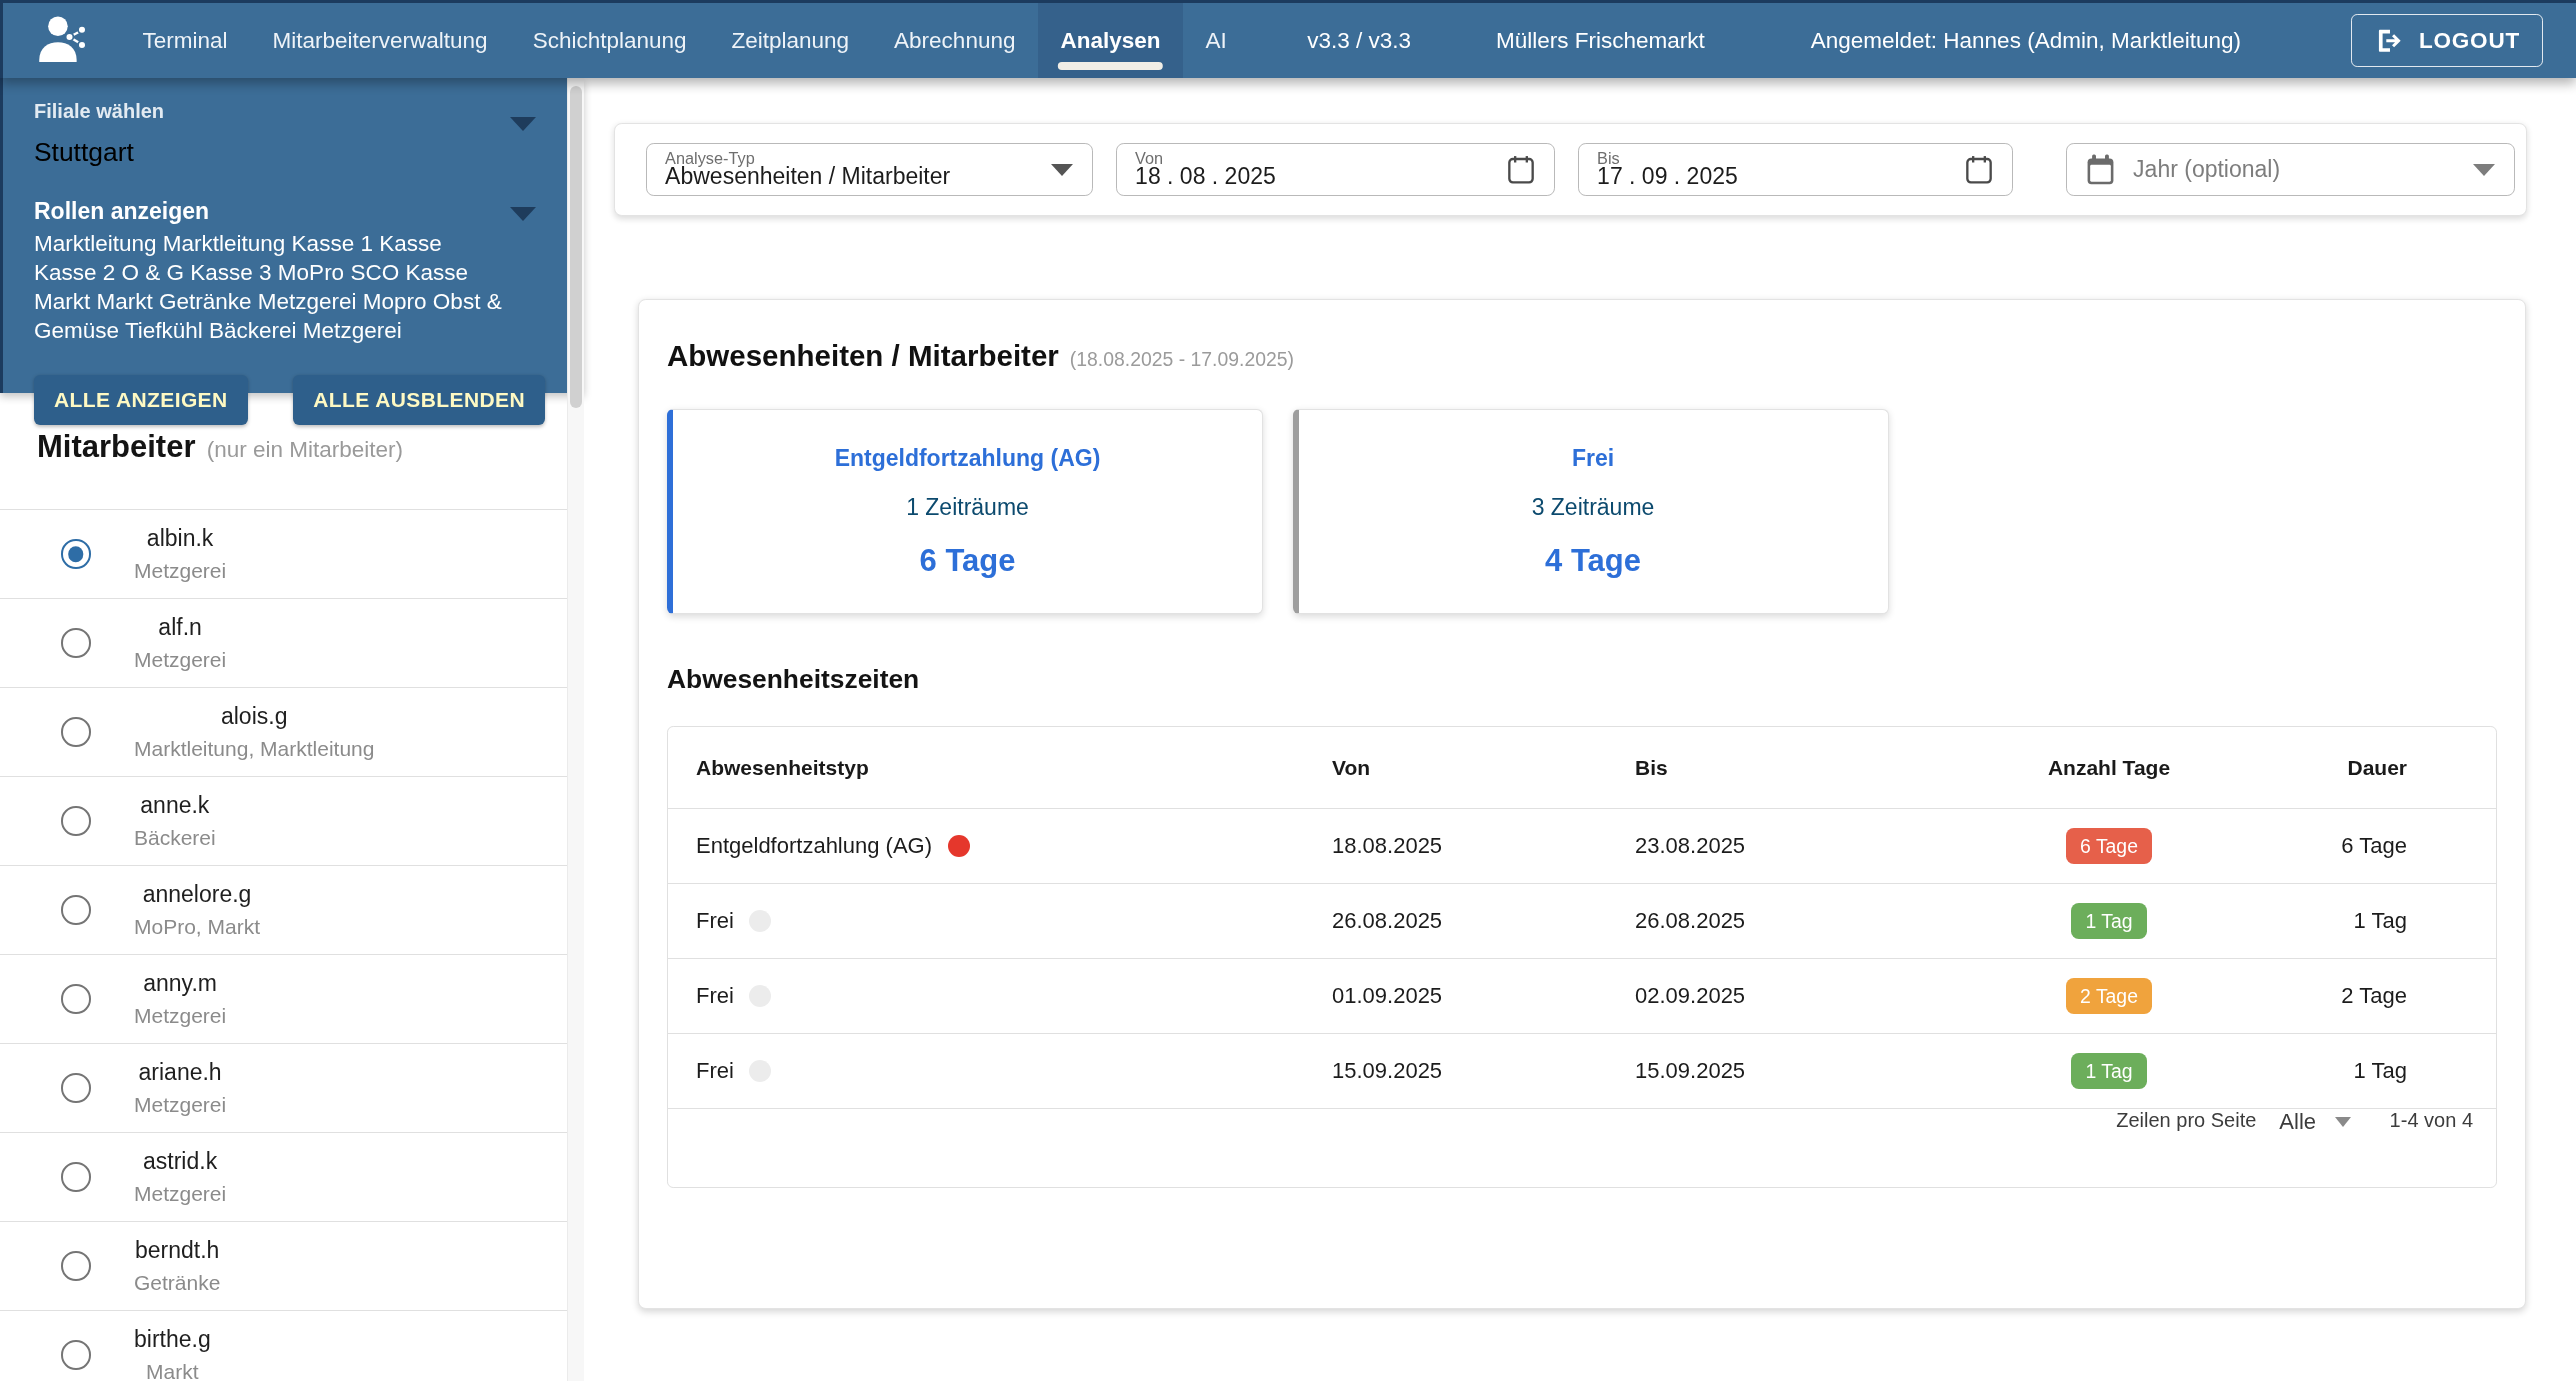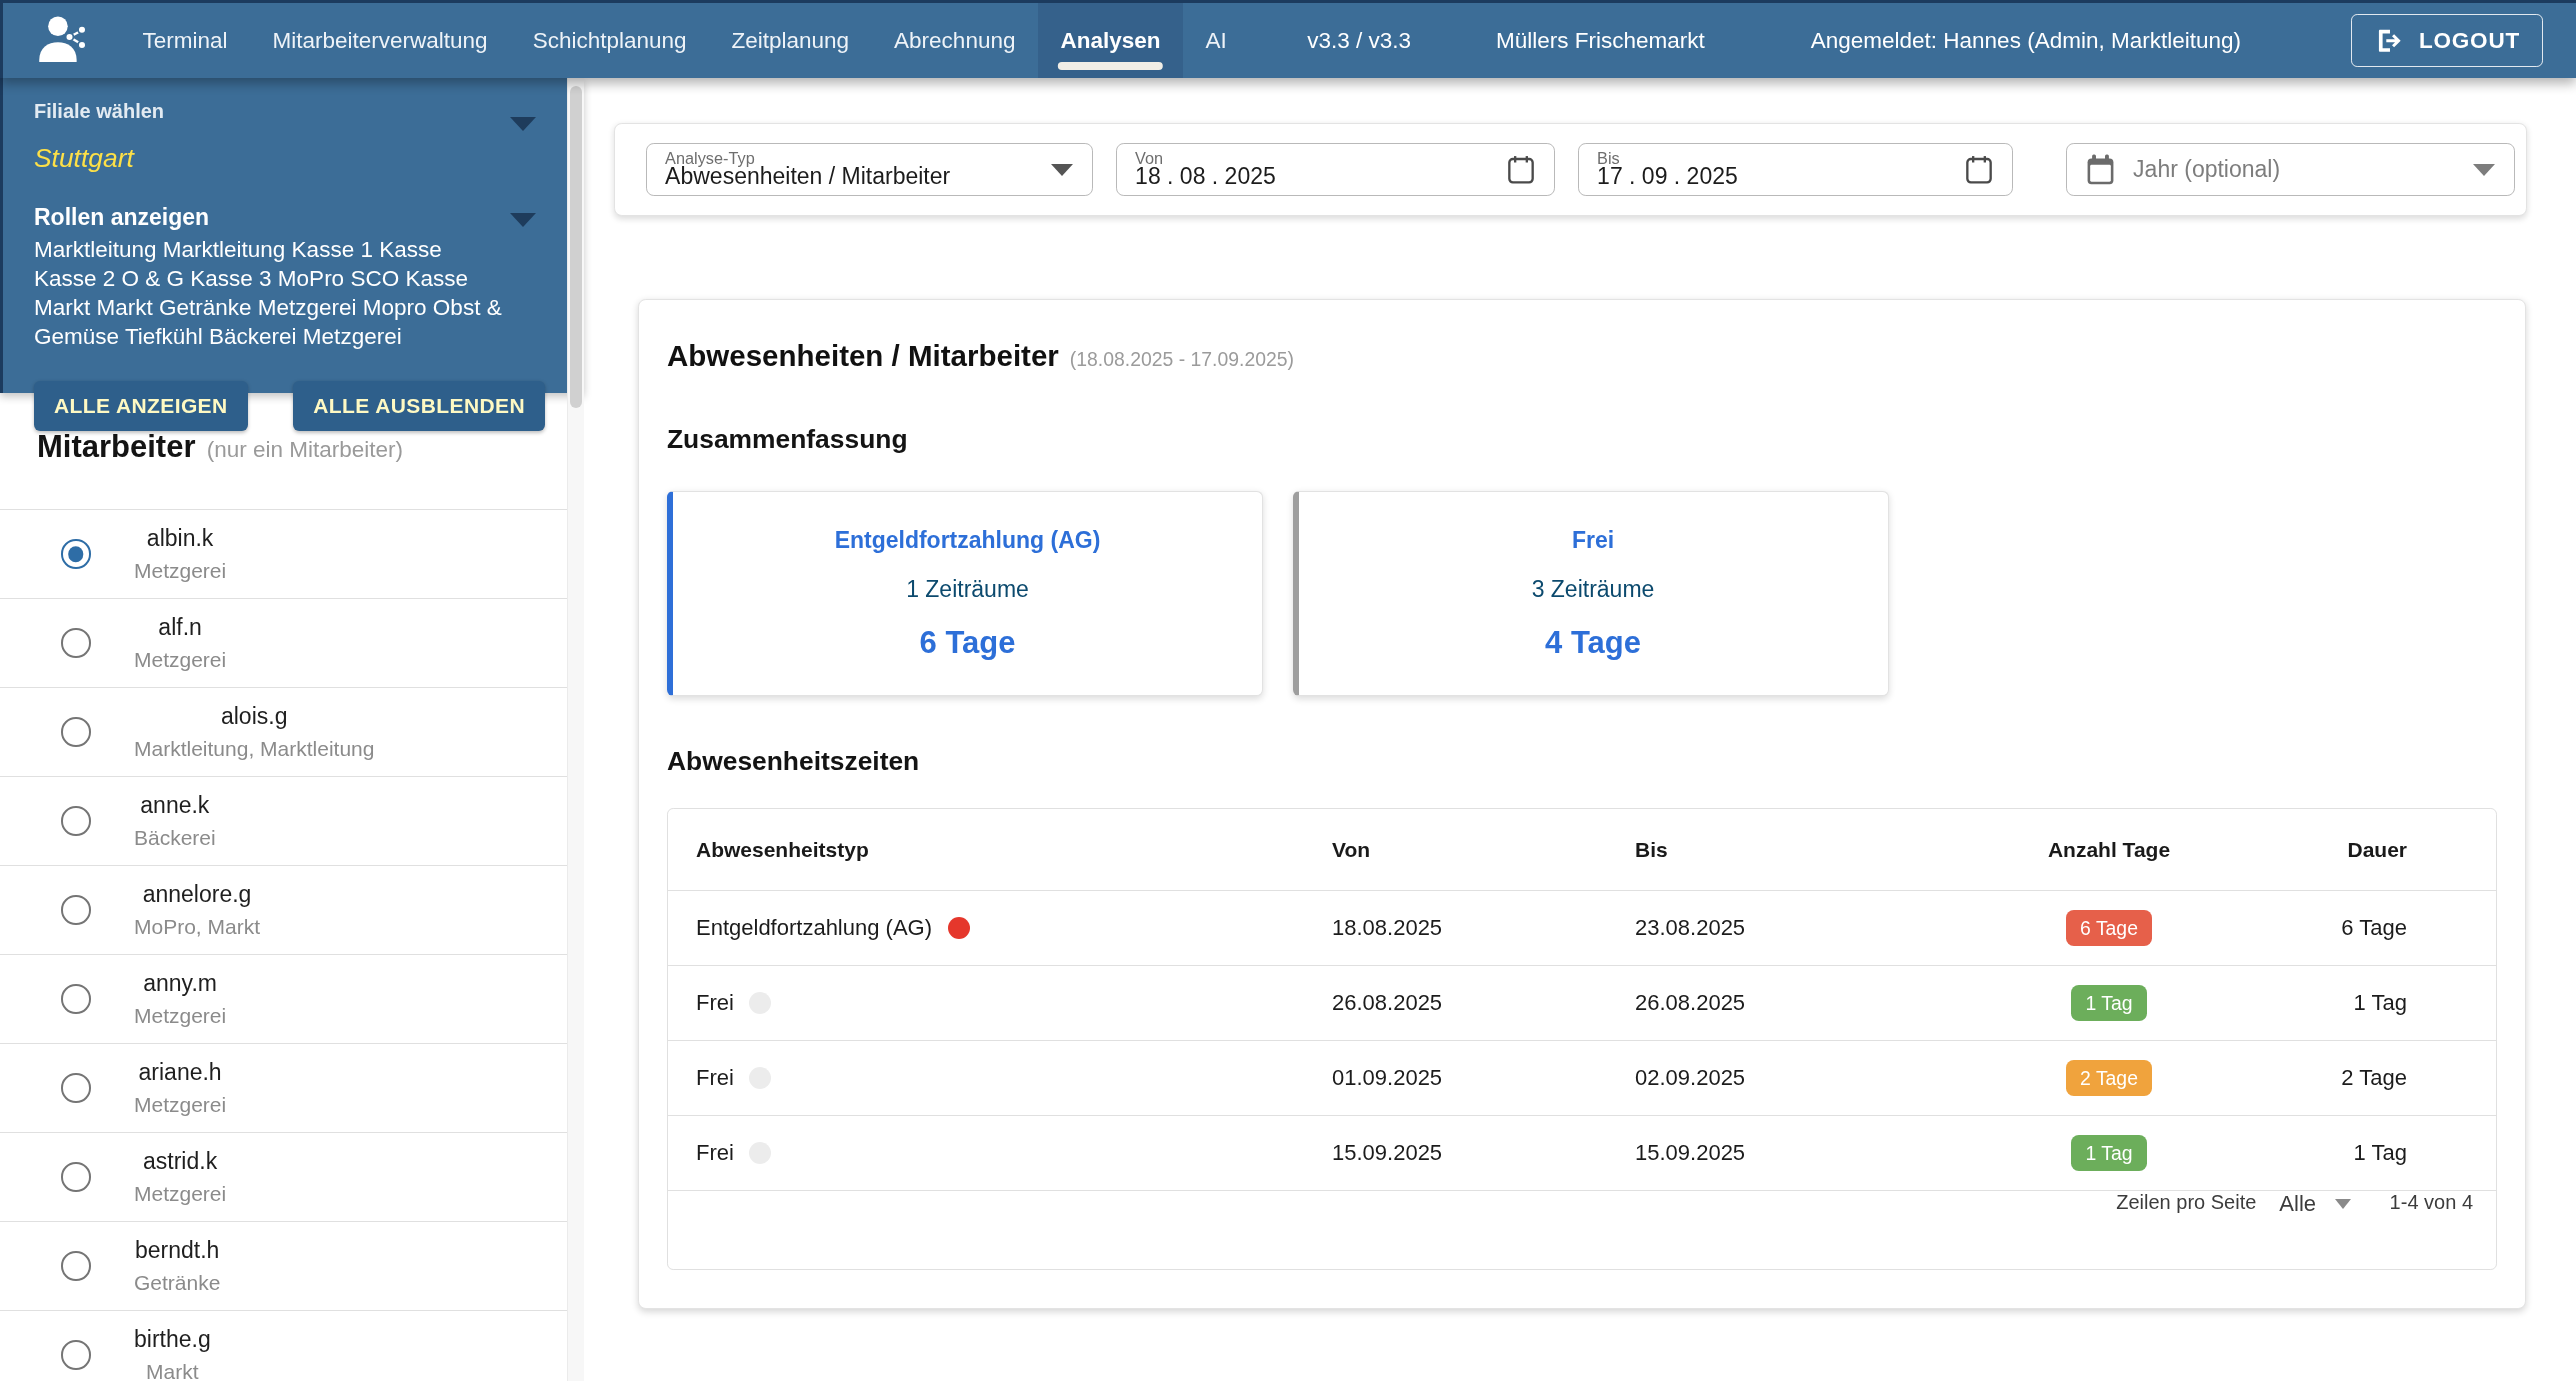--- a/index.html
+++ b/index.html
@@ -25,21 +25,21 @@
   .logout-btn { display:flex; align-items:center; gap:15.5px; background:transparent;
                 border:1.6px solid rgba(255,255,255,0.85); border-radius:6.2px; padding:11px 22px;
                 color:#ffffff; font-size:22.5px; font-weight:bold; letter-spacing:0.8px;
                 font-family:inherit; cursor:pointer; }
 
   
   .sidebar { position:absolute; top:78px; left:0; width:584px; height:1304px; background:#ffffff; z-index:20; }
   .blue-panel { position:relative; height:315px; background:#3c6d97; border-left:3.9px solid #1c3b5e;
                 padding:22px 39px 0 31px; box-shadow:0 3.9px 7.8px rgba(0,0,0,0.22); }
   .panel-label { font-size:20px; font-weight:bold; color:#e3ebf2; }
-  .panel-value { font-size:26.4px; color:#fde047; margin-top:20px;font-style:italic; }
+  .panel-value { font-size:26.4px; color:#000000; margin-top:14px; }
   .roles-block { margin-top:29.5px; position:relative; }
   .roles-label { font-size:23px; font-weight:bold; color:#ffffff; }
   .roles-text { margin-top:4.7px; width:474px; font-size:22.5px; line-height:29px; color:#ffffff; }
   .panel-caret { position:absolute; width:0; height:0; cursor:pointer;
                  border-left:13.2px solid transparent; border-right:13.2px solid transparent;
                  border-top:14.8px solid #1e3c5c; }
   .caret-filiale { top:39px; right:48px; }
   .caret-roles { top:9.3px; right:9.3px; }
   .panel-buttons { display:flex; justify-content:space-between; margin-top:29.5px; }
   .panel-btn { background:#2e5f8b; border:none; border-radius:6.2px; color:#fef9c3;
@@ -345,21 +345,20 @@
       <span class="caret gray"></span>
     </div>
   </section>
 
   <section class="main-card">
     <div class="report-title-row">
       <span class="report-title">Abwesenheiten / Mitarbeiter</span>
       <span class="report-range">(18.08.2025 - 17.09.2025)</span>
     </div>
 
-    <h2 class="sec-title">Zusammenfassung</h2>
 
     <div class="cards-row">
 
         <div class="sum-card" style="border-left-color: rgb(46, 111, 216);">
           <div class="sum-title">Entgeldfortzahlung (AG)</div>
           <div class="sum-periods">1 Zeiträume</div>
           <div class="sum-days">6 Tage</div>
         </div>
 
         <div class="sum-card" style="border-left-color: rgb(158, 158, 158);">

